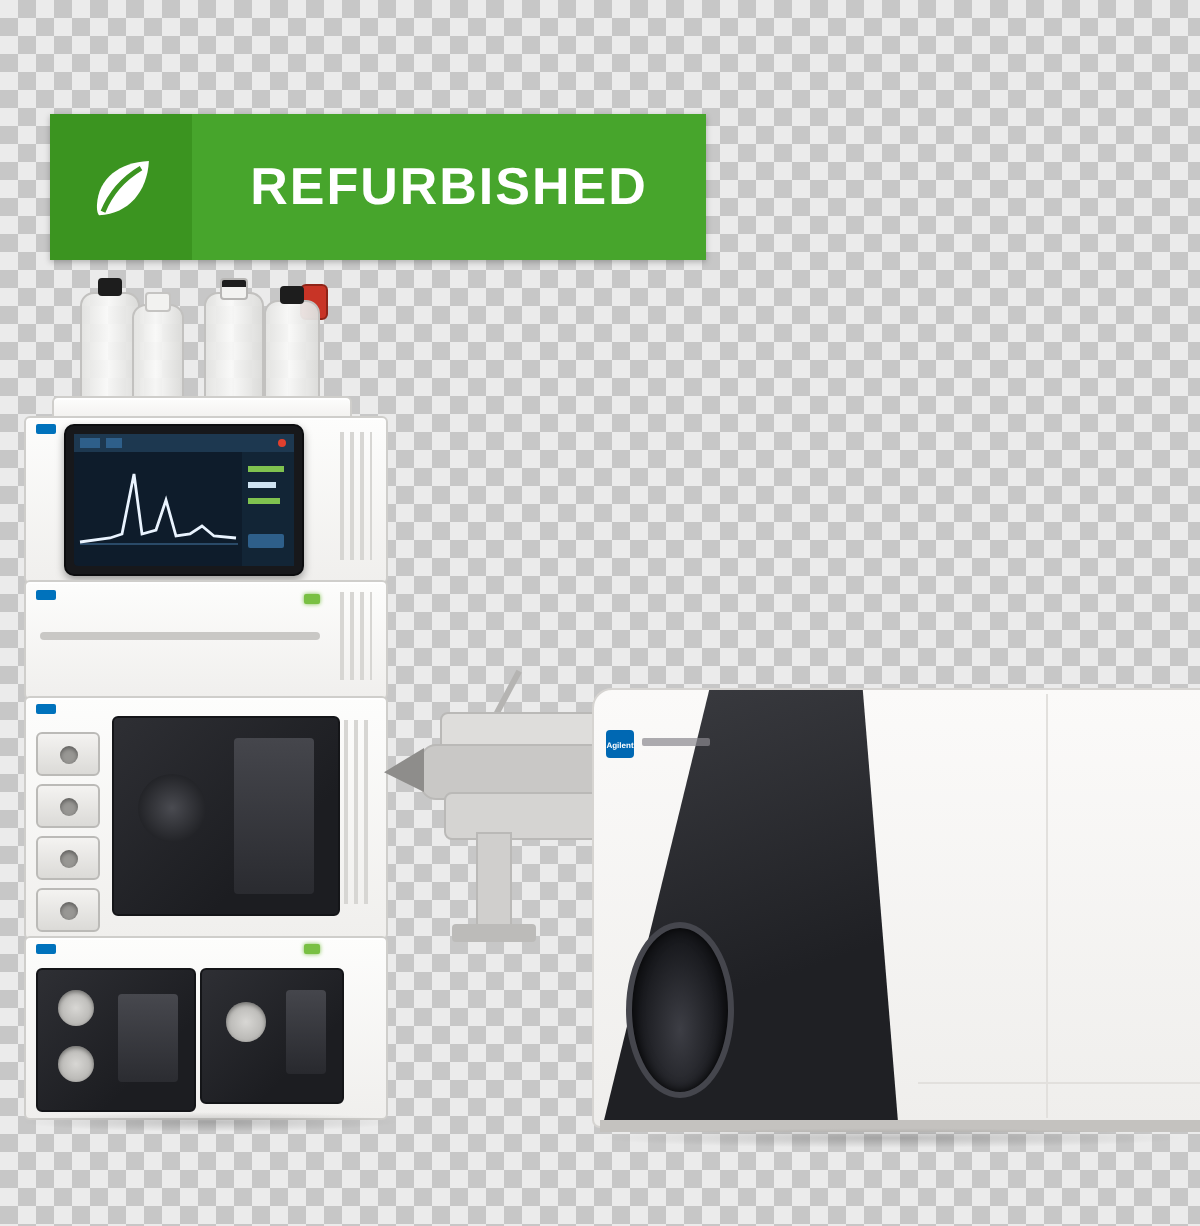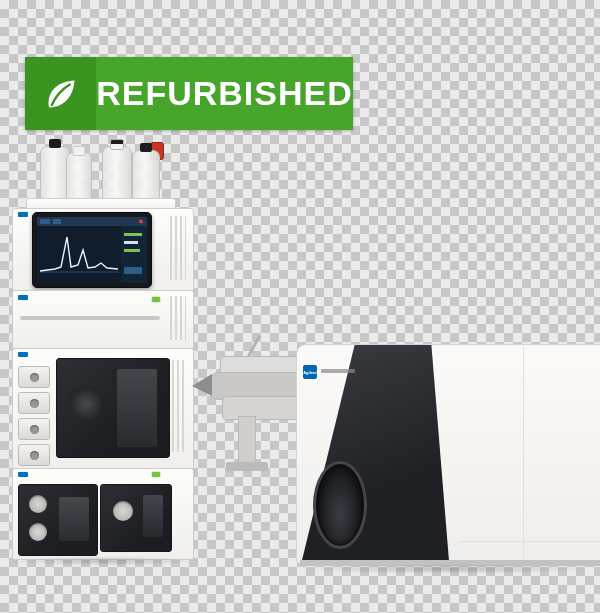--- a/index.html
+++ b/index.html
@@ -12,21 +12,21 @@
       linear-gradient(45deg,#c7c7c7 25%,transparent 25%,transparent 75%,#c7c7c7 75%);
     background-size:18px 18px;
     background-position:0 0,9px 9px;
   }
   .abs{position:absolute;}
   
   .badge{position:absolute;left:25px;top:57px;width:328px;height:73px;display:flex;
          background:#47a52c;box-shadow:0 1px 3px rgba(0,0,0,.25);}
   .badge-leaf{width:71px;height:73px;background:#3b9420;display:flex;align-items:center;justify-content:center;flex:0 0 auto;}
   .badge-label{flex:1;display:flex;align-items:center;justify-content:center;
-         color:#fff;font-size:34px;font-weight:bold;letter-spacing:1px;}
+         color:#fff;font-size:26px;font-weight:bold;letter-spacing:1px;}
   
   .mod{position:absolute;background:linear-gradient(180deg,#fdfdfc,#f0efed);
        border:1px solid #cfcecb;border-radius:3px;box-shadow:inset 0 1px 0 #fff;}
   .vents{position:absolute;background:repeating-linear-gradient(90deg,#d7d6d3 0 2px,transparent 2px 5px);}
   .darkwin{position:absolute;background:linear-gradient(135deg,#2e2f34,#1c1d21 70%);
        border:1px solid #141518;border-radius:3px;}
   .chip{position:absolute;width:10px;height:5px;background:#0072bc;border-radius:1px;}
   .led{position:absolute;width:8px;height:5px;background:#79c043;border-radius:1px;box-shadow:0 0 2px #79c043;}
   .groove{position:absolute;background:#c9c8c5;border-radius:2px;}
   .drawbtn{position:absolute;width:30px;height:20px;background:linear-gradient(#f4f3f1,#dbdad7);

